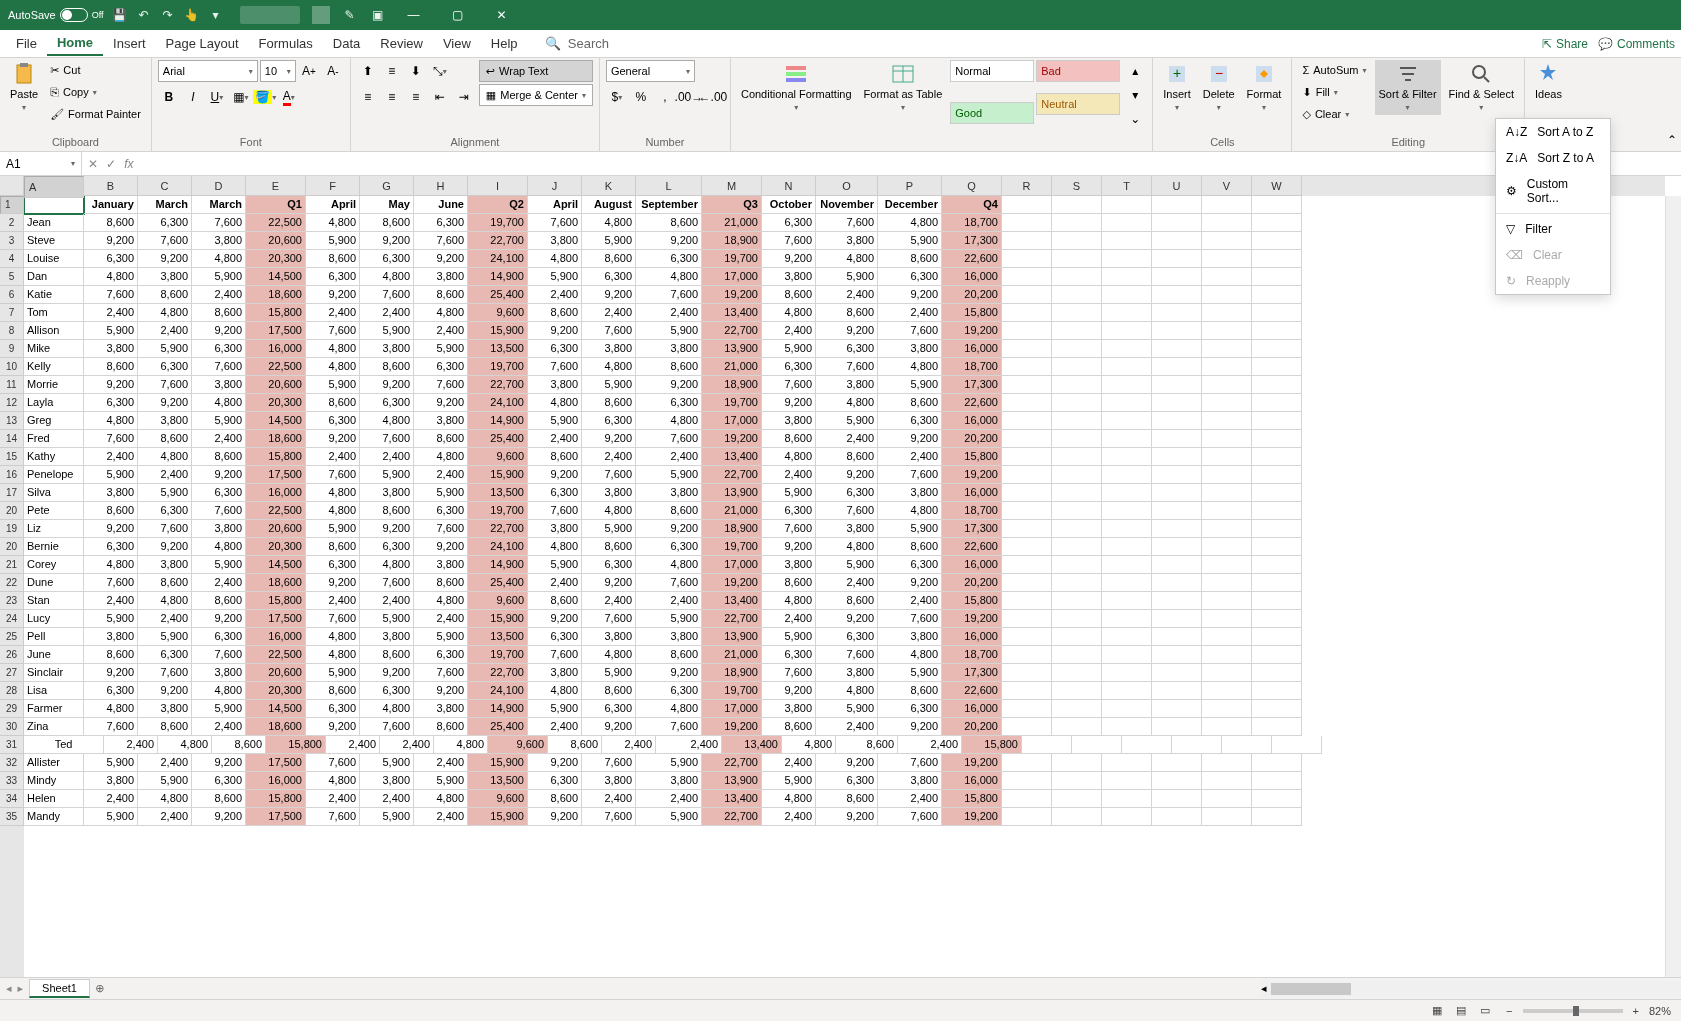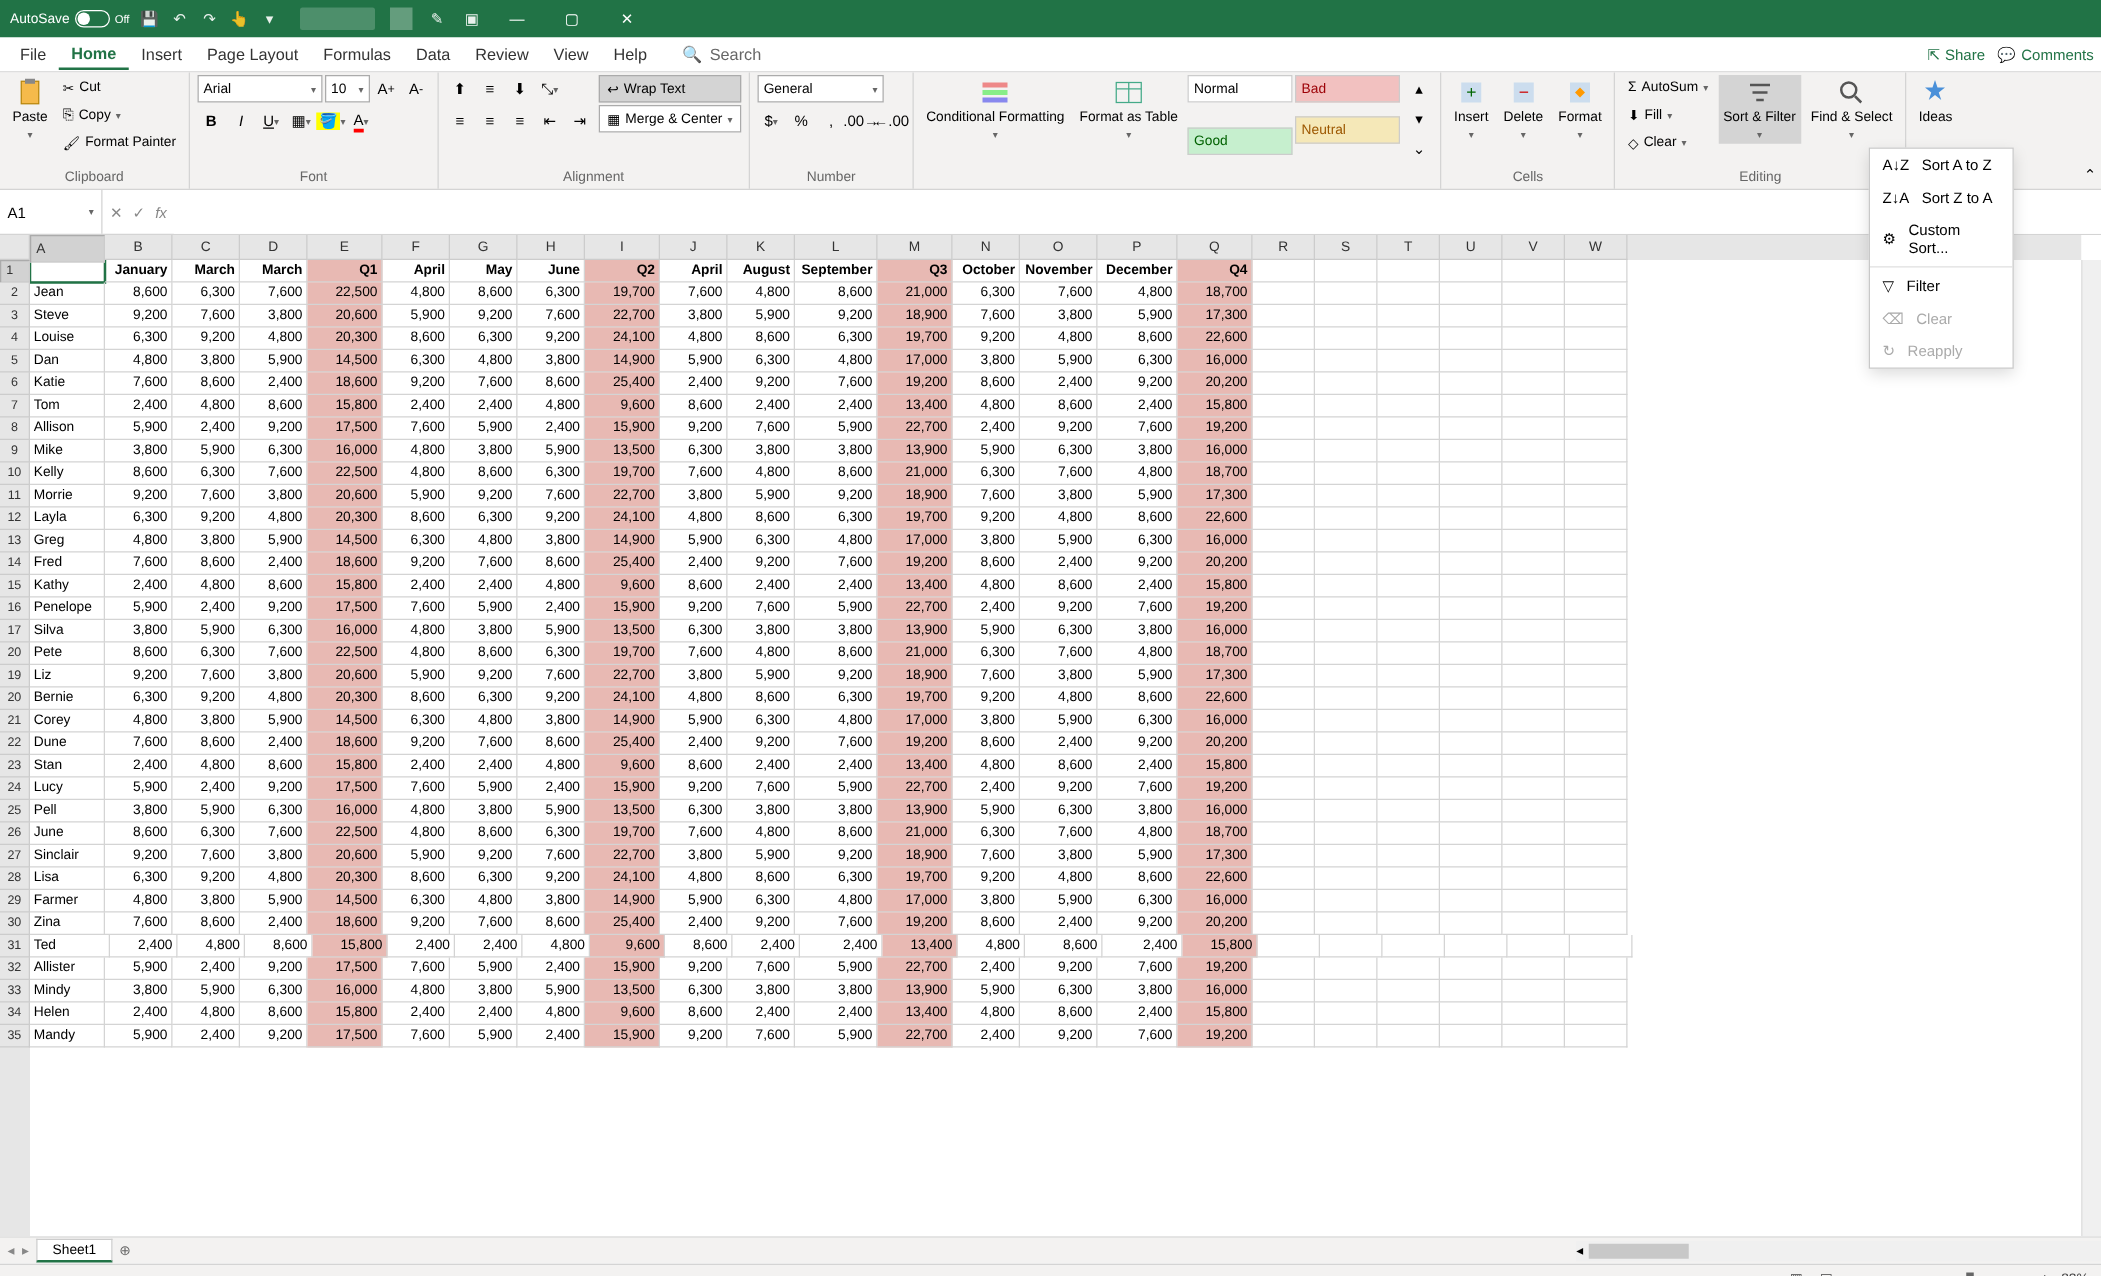--- a/index.html
+++ b/index.html
@@ -44,21 +44,21 @@
 .wrap-btn { border:1px solid #ababab; background:#fff; padding:2px 6px; font-size:11px; display:flex; align-items:center; gap:4px; height:22px; }
 .wrap-btn.pressed { background:#d4d4d4; }
 
 
 .sort-dropdown { position:absolute; top:60px; right:70px; background:#fff; border:1px solid #c8c8c8; box-shadow:0 4px 12px rgba(0,0,0,.15); width:116px; z-index:100; font-size:12px; }
 .dd-item { padding:6px 10px; display:flex; align-items:center; gap:10px; cursor:pointer; }
 .dd-item.disabled { color:#aaa; cursor:default; }
 .dd-sep { height:1px; background:#e0e0e0; margin:2px 0; }
 
 
-.formula-bar { height:36px; display:flex; align-items:center; border-bottom:1px solid #d4d4d4; background:#fff; font-size:12px; }
+.formula-bar { height:24px; display:flex; align-items:center; border-bottom:1px solid #d4d4d4; background:#fff; font-size:12px; }
 .name-box { width:82px; border-right:1px solid #d4d4d4; padding:0 6px; display:flex; align-items:center; height:100%; justify-content:space-between; }
 .fx-area { display:flex; align-items:center; gap:8px; padding:0 6px; color:#888; }
 .fx-input { flex:1; border:none; outline:none; padding:0 6px; height:100%; }
 
 
 .grid-area { position:relative; height:calc(100vh - 30px - 28px - 94px - 24px - 22px - 22px); overflow:hidden; background:#fff; }
 .corner { position:absolute; top:0; left:0; width:24px; height:20px; background:#e6e6e6; border-right:1px solid #ccc; border-bottom:1px solid #ccc; z-index:3; }
 .col-headers { position:absolute; top:0; left:24px; right:16px; height:20px; display:flex; background:#e6e6e6; z-index:2; }
 .ch { border-right:1px solid #ccc; border-bottom:1px solid #ccc; text-align:center; font-size:11px; color:#333; line-height:20px; flex-shrink:0; }
 .ch.sel { background:#d2d2d2; }
@@ -244,21 +244,21 @@
             <span>Merge &amp; Center</span>
             <span class="tri">▾</span>
           </div>
       </div>
     </div>
     <div class="group-label">Alignment</div>
   </div>
 
   <div class="group">
     <div class="group-body" style="flex-direction:column;gap:4px">
-      <div class="sel" style="width:101px">
+      <div class="sel" style="width:89px">
           <span>General</span>
           <span class="tri">▾</span>
         </div>
       <div class="row">
         <div class="iconbtn">$<span class="tri">▾</span></div>
         <div class="iconbtn">%</div>
         <div class="iconbtn">,</div>
         <div class="iconbtn">.00→</div>
         <div class="iconbtn">←.00</div>
       </div>
@@ -1236,21 +1236,21 @@
         <div class="cell num" style="width: 64px;">9,200</div>
         <div class="cell num q" style="width: 60px;">20,200</div>
         <div class="cell num" style="width: 50px;"></div>
         <div class="cell num" style="width: 50px;"></div>
         <div class="cell num" style="width: 50px;"></div>
         <div class="cell num" style="width: 50px;"></div>
         <div class="cell num" style="width: 50px;"></div>
         <div class="cell num" style="width: 50px;"></div>
       </div>
       <div class="crow">
-        <div class="cell name" style="width: 64px;">Ted</div>
+        <div class="cell name" style="width: 80px; text-align: center;">Ted</div>
         <div class="cell num" style="width: 54px;">2,400</div>
         <div class="cell num" style="width: 54px;">4,800</div>
         <div class="cell num" style="width: 54px;">8,600</div>
         <div class="cell num q" style="width: 60px;">15,800</div>
         <div class="cell num" style="width: 54px;">2,400</div>
         <div class="cell num" style="width: 54px;">2,400</div>
         <div class="cell num" style="width: 54px;">4,800</div>
         <div class="cell num q" style="width: 60px;">9,600</div>
         <div class="cell num" style="width: 54px;">8,600</div>
         <div class="cell num" style="width: 54px;">2,400</div>

